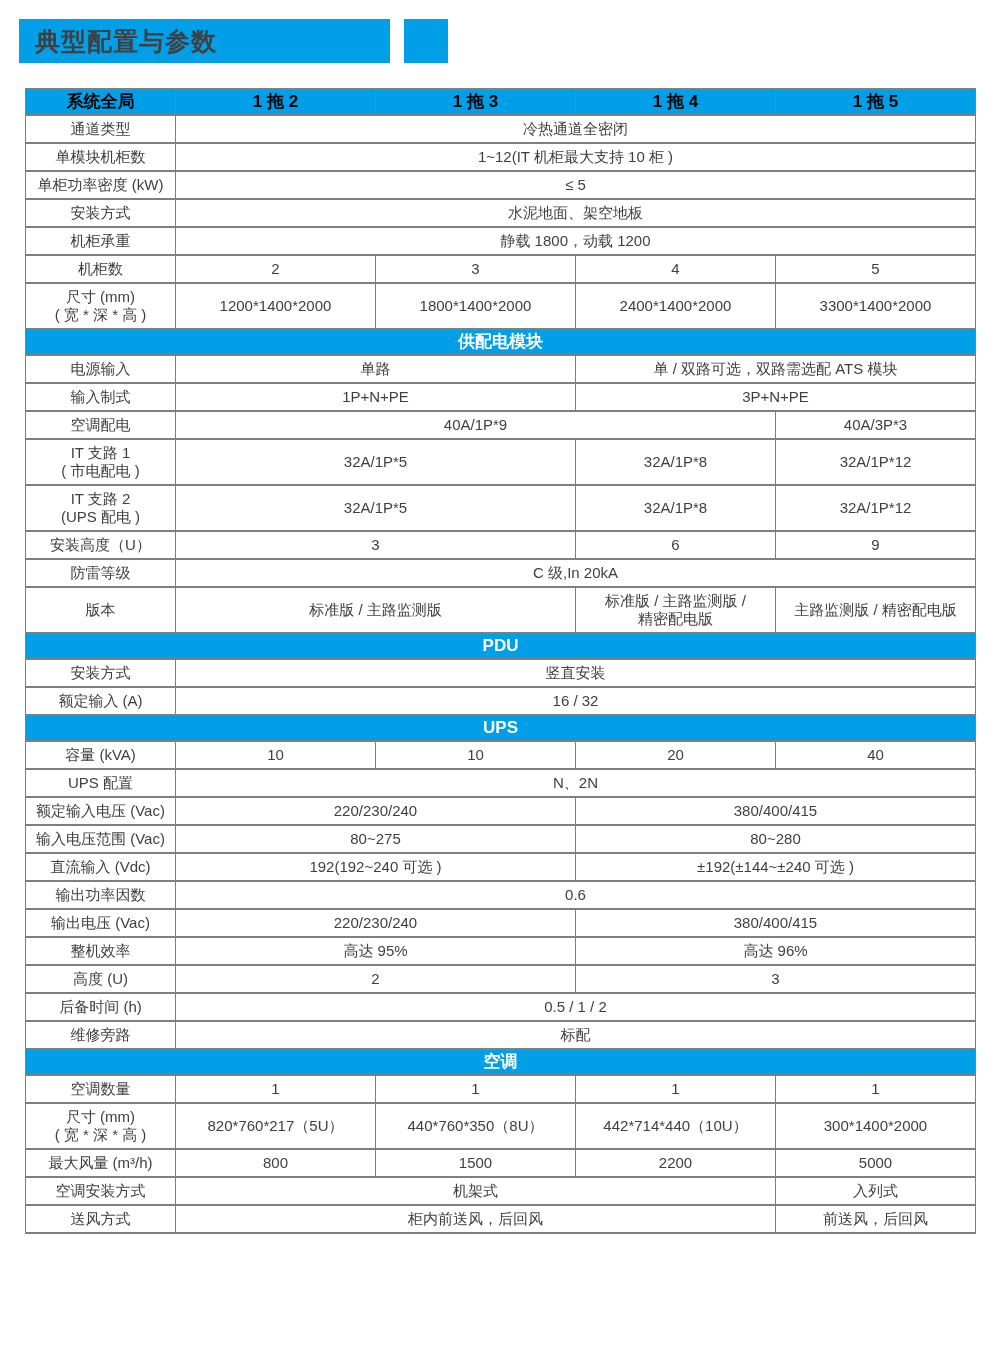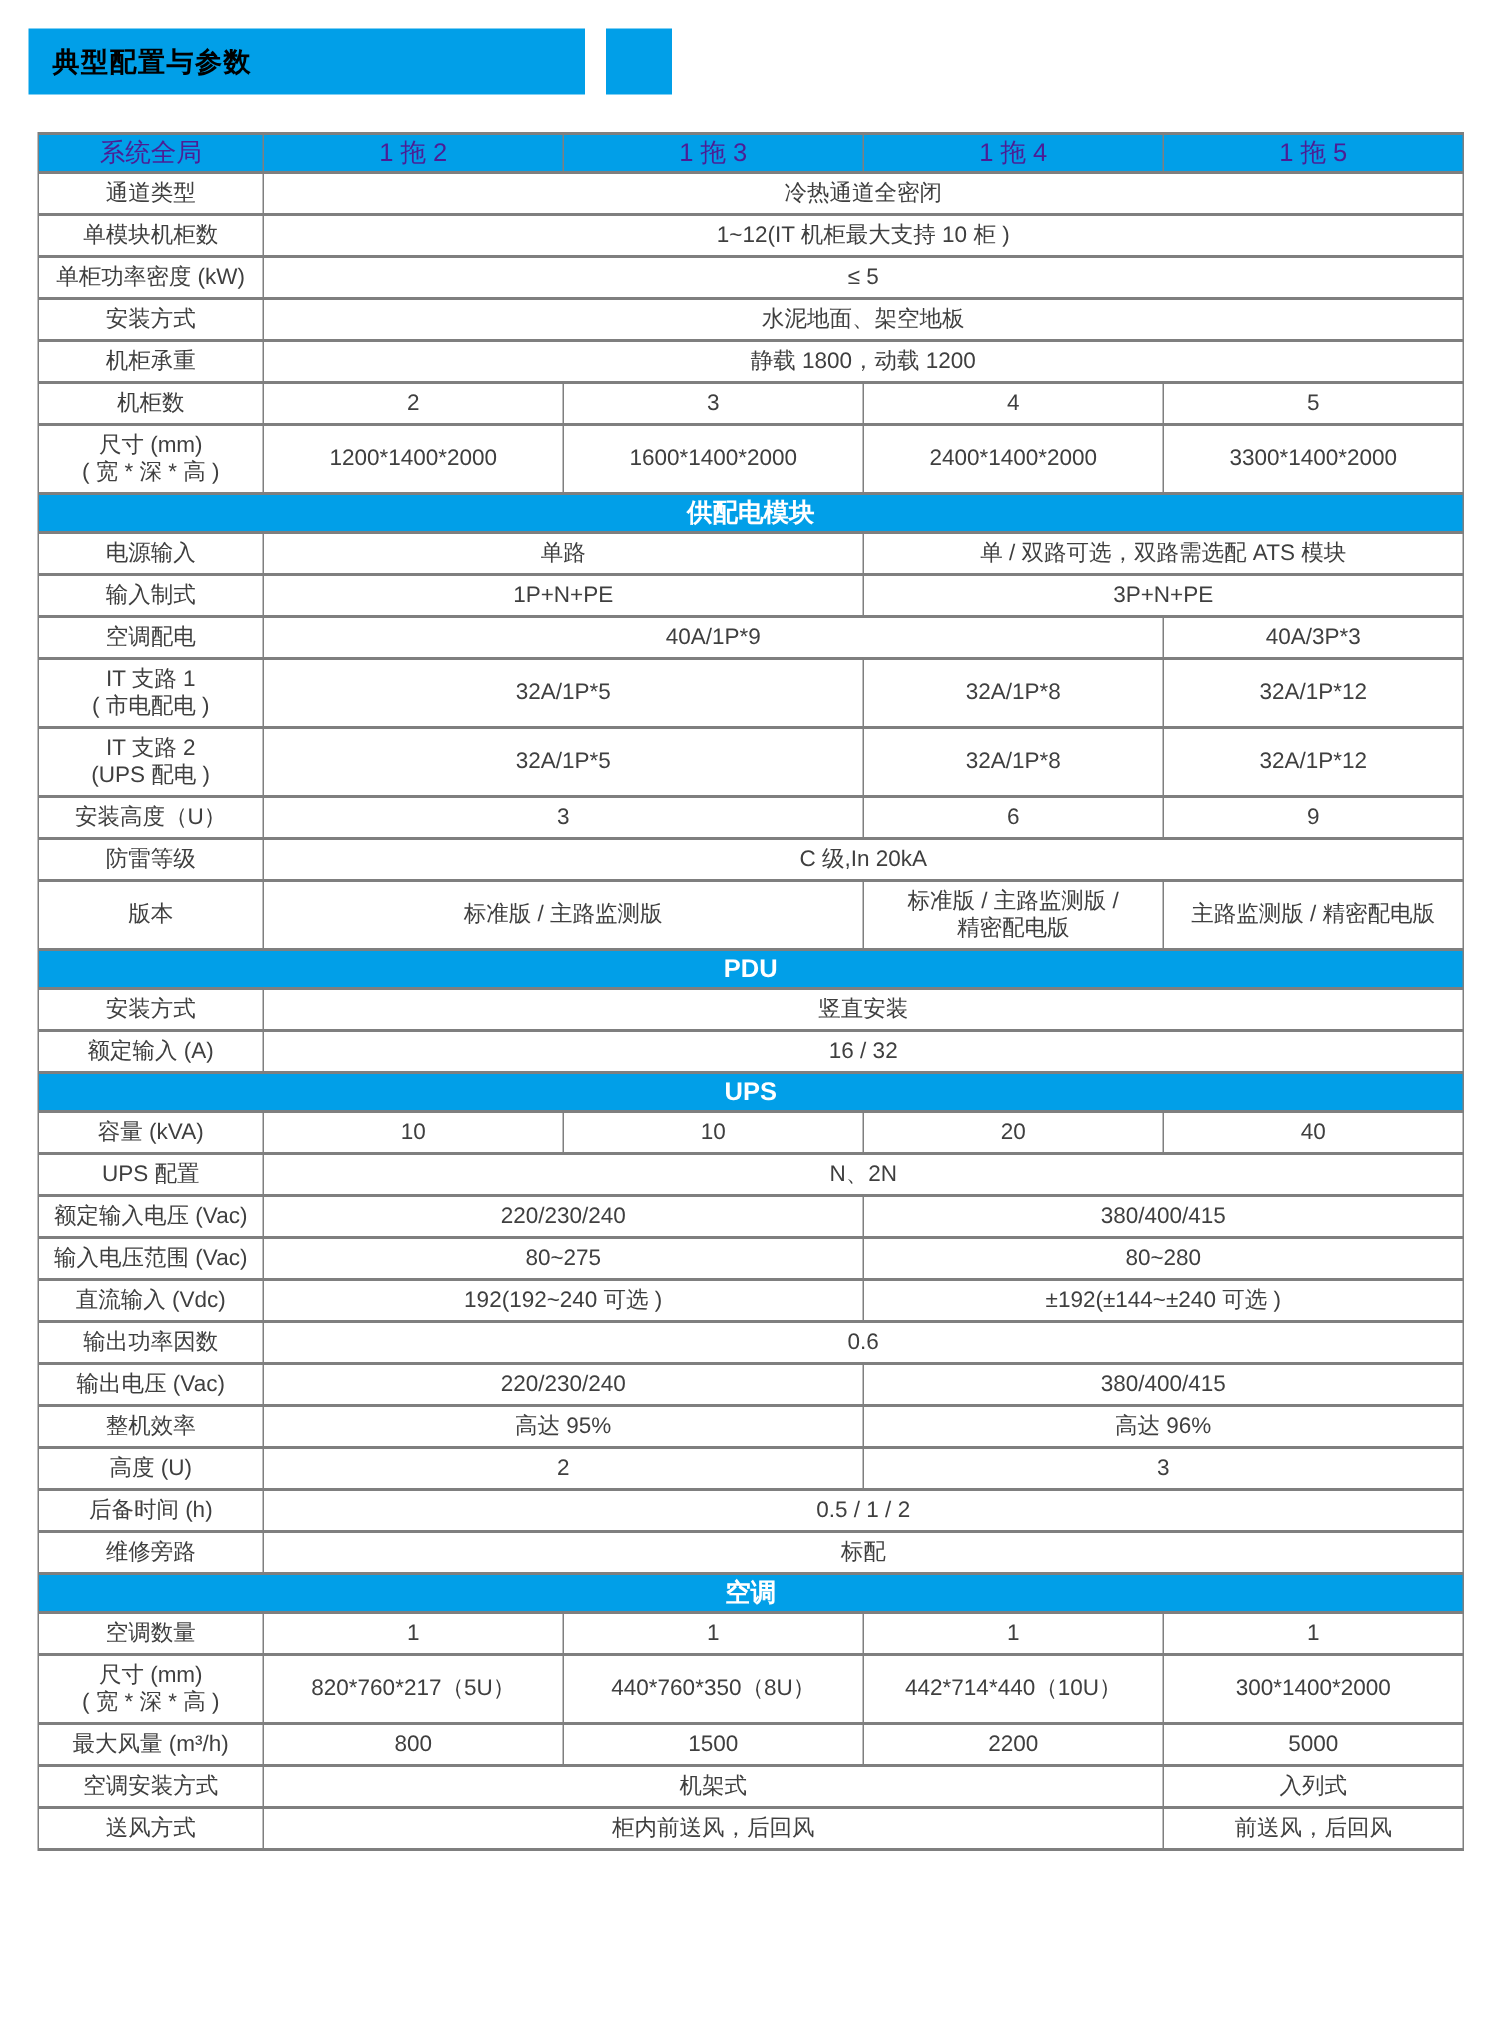--- a/index.html
+++ b/index.html
@@ -14,22 +14,22 @@
     background: #ffffff;
     font-family: "Liberation Sans", "DejaVu Sans", sans-serif;
     color: var(--text);
   }
   .page { position: relative; width: 1000px; height: 1362px; overflow: hidden; }
 
   .title-bar {
     position: absolute; left: 19px; top: 19px;
     width: 371px; height: 44px;
     background: var(--accent);
-    color: #000000;
-    font-size: 18px; font-weight: bold;
+    color: #404040;
+    font-size: 25px; font-weight: bold;
     line-height: 44px;
     padding-left: 16px;
     letter-spacing: 1px;
   }
   .title-square {
     position: absolute; left: 404px; top: 19px;
     width: 44px; height: 44px;
     background: var(--accent);
   }
 
@@ -46,23 +46,23 @@
     text-align: center;
     vertical-align: middle;
     font-size: 15px;
     line-height: 18px;
     padding: 4px 5px;
     white-space: pre-line;
     overflow: hidden;
   }
   table.spec th {
     background: var(--accent);
-    color: #4c1d95;
+    color: #000000;
     font-size: 17px;
-    font-weight: normal;
+    font-weight: bold;
     padding: 3px 5px;
   }
   table.spec td.section {
     background: var(--accent);
     color: #ffffff;
     font-size: 17px;
     font-weight: bold;
     padding: 3px 5px;
     margin-top: 36px;
   }
@@ -115,21 +115,21 @@
           <td>机柜数</td>
           <td>2</td>
           <td>3</td>
           <td>4</td>
           <td>5</td>
         </tr>
         <tr>
           <td>尺寸 (mm)
 ( 宽 * 深 * 高 )</td>
           <td>1200*1400*2000</td>
-          <td>1600*1400*2000</td>
+          <td>1800*1400*2000</td>
           <td>2400*1400*2000</td>
           <td>3300*1400*2000</td>
         </tr>
         <tr>
           <td colspan="5" class="section">供配电模块</td>
         </tr>
         <tr>
           <td>电源输入</td>
           <td colspan="2">单路</td>
           <td colspan="2">单 / 双路可选，双路需选配 ATS 模块</td>

